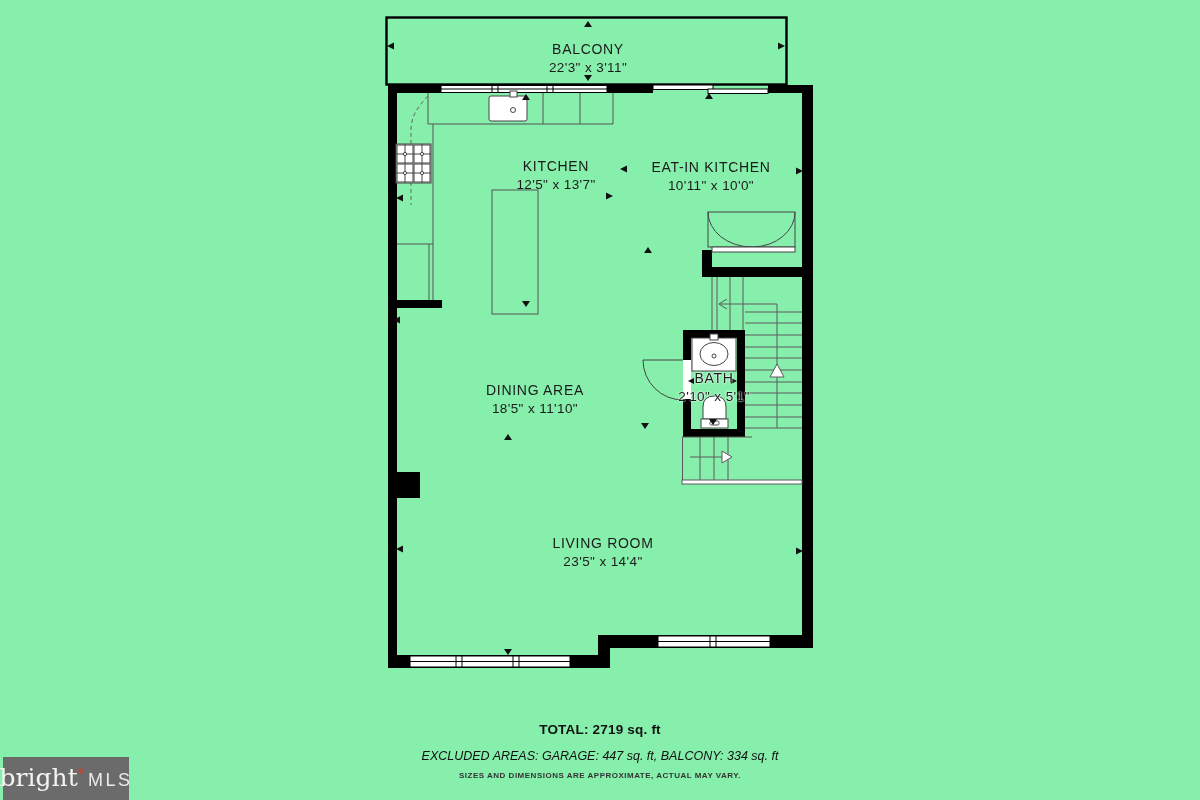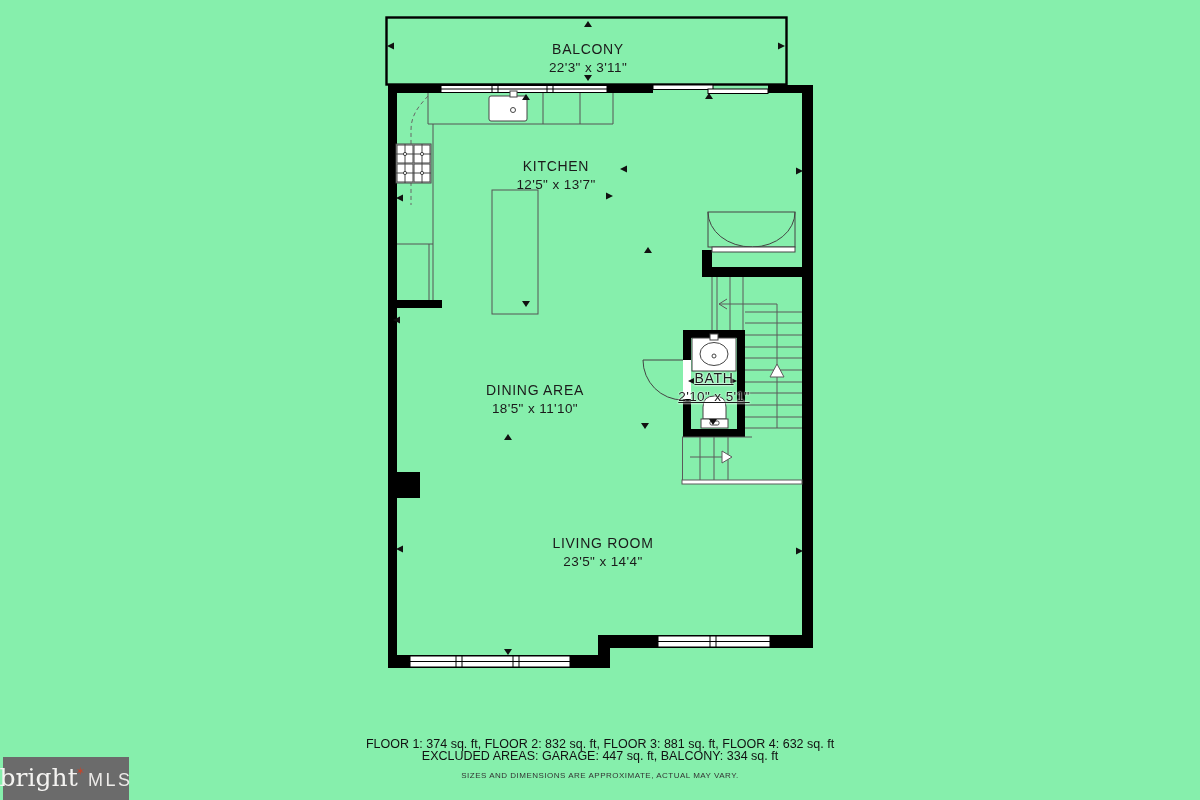--- a/index.html
+++ b/index.html
@@ -3,26 +3,26 @@
 <meta charset="utf-8">
 <style>
   html,body{margin:0;padding:0;background:#fff;}
   .stage{position:relative;width:1200px;height:800px;background:#86efac;overflow:hidden;
          font-family:"Liberation Sans",sans-serif;}
   .plan-svg{position:absolute;left:0;top:0;}
   .room-label{position:absolute;transform:translateX(-50%);text-align:center;
               color:#1b1b1b;font-size:14px;letter-spacing:.7px;line-height:17.5px;
               white-space:nowrap;z-index:5;}
   .room-label .dims{font-size:13.5px;letter-spacing:.4px;}
-  .room-label.bath-label{text-shadow:0 0 2px #fff,0 0 2px #fff;text-decoration:underline;}
+  .room-label.bath-label{text-shadow:0 0 2px #fff,0 0 2px #fff;}
   .footer-line{position:absolute;left:0;width:1200px;text-align:center;color:#111;z-index:5;}
   .footer-total{top:722px;font-size:13.5px;font-weight:bold;letter-spacing:.2px;}
   .footer-floors{top:737px;font-size:12.5px;}
-  .footer-excluded{top:749px;font-size:12.5px;}
-  .footer-disclaimer{top:771px;font-size:8px;font-weight:normal;letter-spacing:.5px;color:#333;}
+  .footer-excluded{top:749px;font-size:12.5px;font-style:italic;}
+  .footer-disclaimer{top:771px;font-size:8px;font-weight:bold;letter-spacing:.5px;color:#333;}
   .logo-box{position:absolute;left:3px;top:757px;width:126px;height:50px;background:#6b6b6b;
             display:flex;align-items:baseline;justify-content:center;padding-top:6px;
             box-sizing:border-box;z-index:6;}
   .logo-brand{font-family:"DejaVu Serif",serif;font-size:25px;color:#f4f3f1;line-height:30px;}
   .logo-star{font-size:11px;color:#c0472e;position:relative;top:-11px;left:-2px;}
   .logo-suffix{font-size:18px;color:#eceae8;letter-spacing:2.5px;margin-left:1px;}
 </style>
 </head>
 <body>
 
@@ -201,34 +201,38 @@
   </svg>
 
   <div class="room-label" style="left:588px;top:41px;">
     <div>BALCONY</div>
     <div class="dims">22'3" x 3'11"</div>
   </div>
   <div class="room-label" style="left:508px;top:158px;margin-left:48px;">
     <div>KITCHEN</div>
     <div class="dims">12'5" x 13'7"</div>
   </div>
+  <div class="room-label" style="left:711px;top:159px;">
+    <div>EAT-IN KITCHEN</div>
+    <div class="dims">10'11" x 10'0"</div>
+  </div>
   <div class="room-label" style="left:535px;top:358px;margin-top:24px;">
     <div>DINING AREA</div>
     <div class="dims">18'5" x 11'10"</div>
   </div>
   <div class="room-label bath-label" style="left:714px;top:370px;">
     <div>BATH</div>
     <div class="dims">2'10" x 5'1"</div>
   </div>
   <div class="room-label" style="left:586px;top:535px;margin-left:17px;">
     <div>LIVING ROOM</div>
     <div class="dims">23'5" x 14'4"</div>
   </div>
 
-  <div class="footer-line footer-floors">FLOOR 1: 374 sq. ft, FLOOR 2: 832 sq. ft, FLOOR 3: 881 sq. ft, FLOOR 4: 632 sq. ft</div>
+  <div class="footer-line footer-total">TOTAL: 2719 sq. ft</div>
   <div class="footer-line footer-excluded">EXCLUDED AREAS: GARAGE: 447 sq. ft, BALCONY: 334 sq. ft</div>
   <div class="footer-line footer-disclaimer">SIZES AND DIMENSIONS ARE APPROXIMATE, ACTUAL MAY VARY.</div>
 
   <div class="logo-box">
     <span class="logo-brand">bright</span>
     <span class="logo-star">✶</span>
     <span class="logo-suffix">MLS</span>
   </div>
 
 </div>

